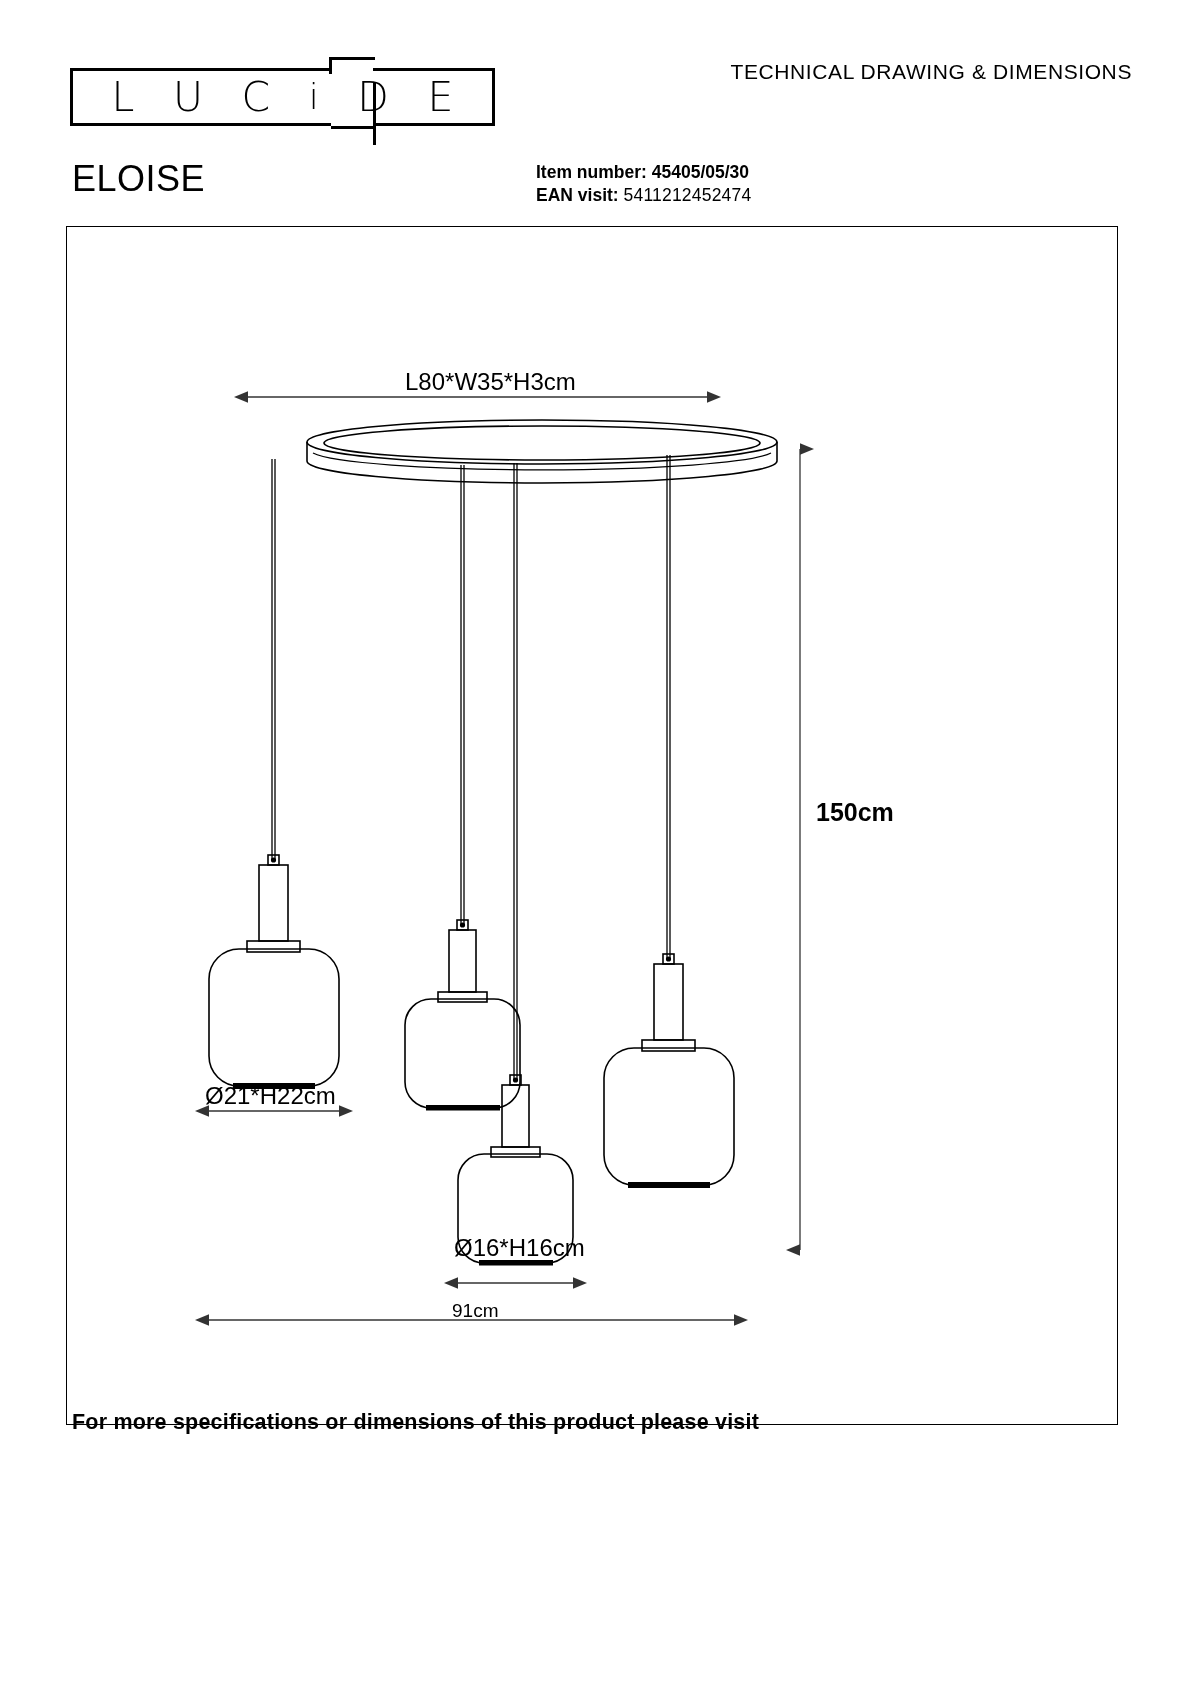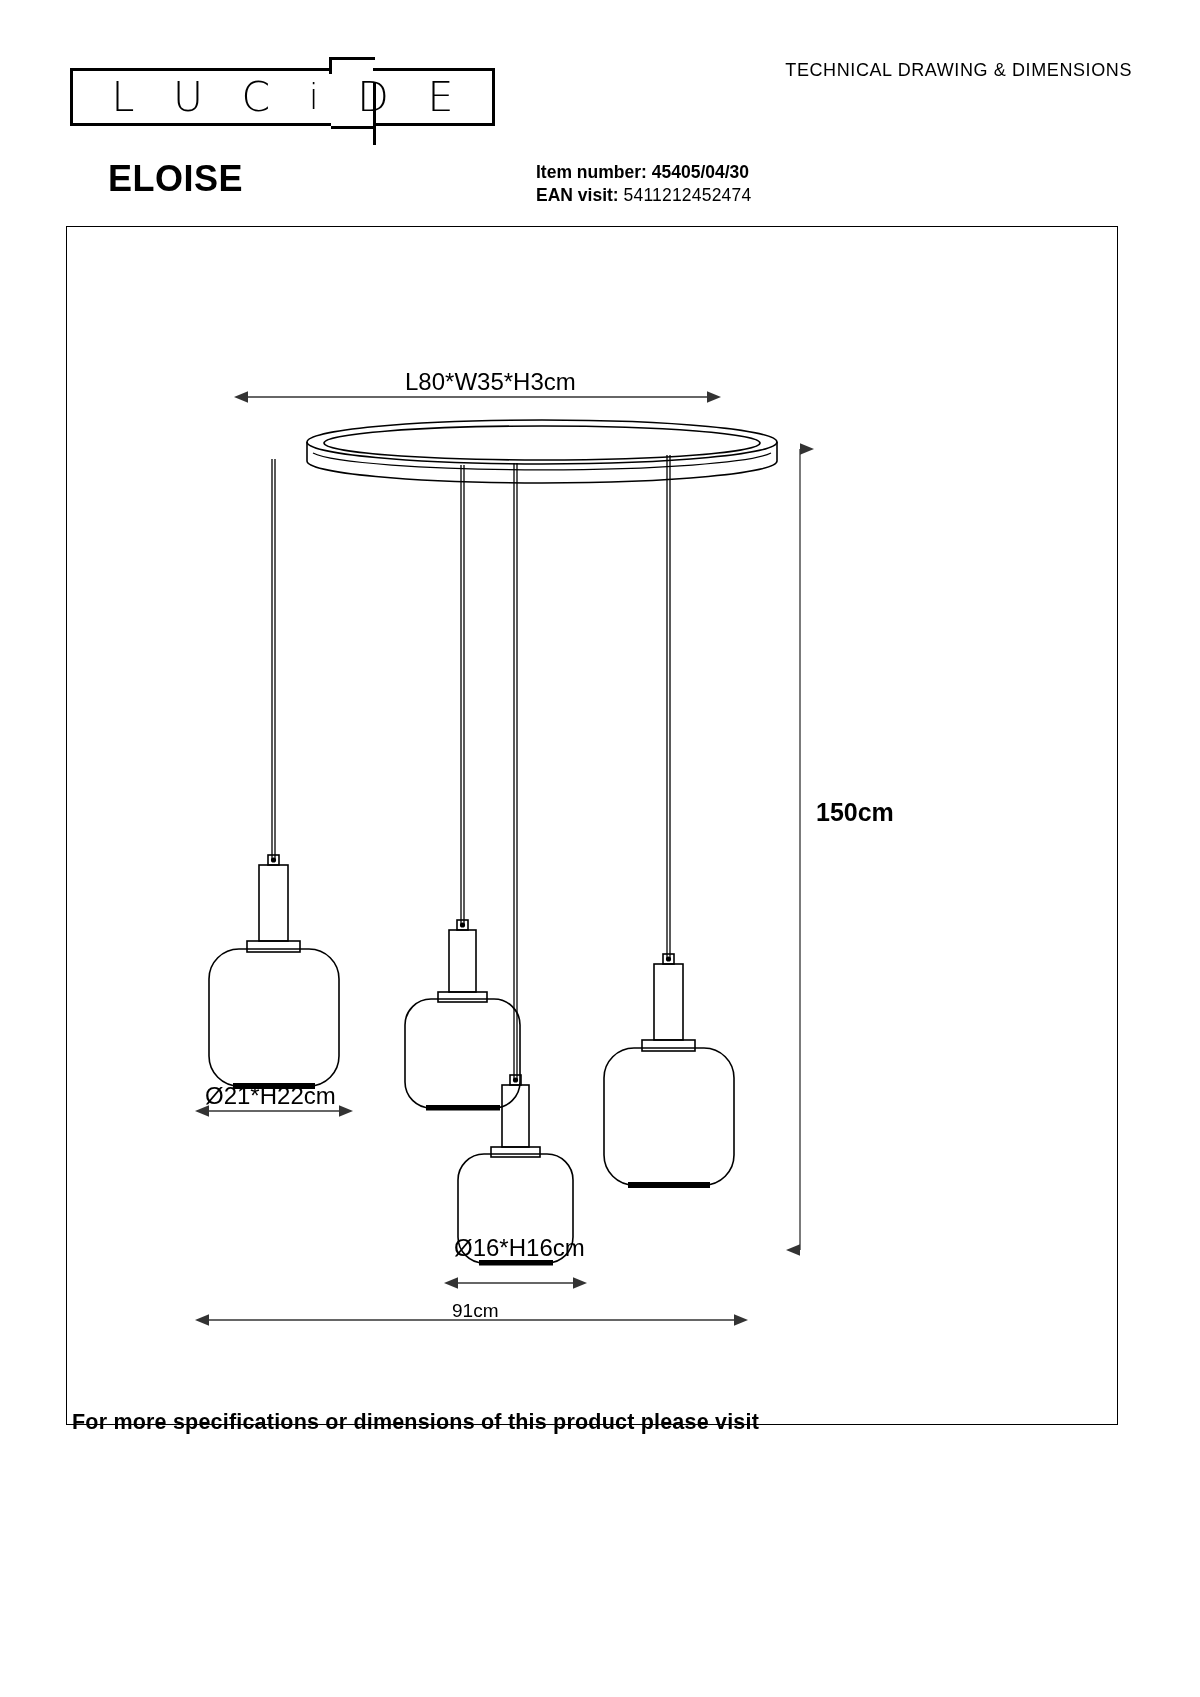--- a/index.html
+++ b/index.html
@@ -42,27 +42,27 @@
   }
   .logo-bottom-gap{
     position:absolute;left:258px;top:52px;width:42px;height:9px;background:#fff;
   }
   .logo-bottom-seg{
     position:absolute;left:258px;top:55px;width:42px;height:3px;background:#000;
   }
 
   .header-right{
     position:absolute;right:68px;top:60px;
-    font-size:18px;letter-spacing:.6px;white-space:nowrap;
+    font-size:21px;letter-spacing:.6px;white-space:nowrap;
   }
 
   
   .product-title{
     position:absolute;left:72px;top:158px;
-    font-size:36px;font-weight:bold;letter-spacing:.5px;margin-left:36px;
+    font-size:36px;font-weight:normal;letter-spacing:.5px;
   }
   .meta{
     position:absolute;left:536px;top:161px;
     font-size:17.5px;line-height:23px;
   }
   .meta .lbl{font-weight:bold;}
   .meta .val{font-weight:bold;}
   .meta .val-light{font-weight:normal;letter-spacing:.2px;}
 
   
@@ -117,21 +117,21 @@
     <div class="logo-bottom-seg"></div>
   </div>
 
   <div class="header-right">TECHNICAL DRAWING &amp; DIMENSIONS</div>
 
   <div class="product-title">ELOISE</div>
 
   <div class="meta">
     <div>
       <span class="lbl">Item number:</span>
-      <span class="val">45405/04/30</span>
+      <span class="val">45405/05/30</span>
     </div>
     <div>
       <span class="lbl">EAN visit</span><span class="lbl">:</span>
       <span class="val-light">5411212452474</span>
     </div>
   </div>
 
   <div class="frame">
     <div class="canvas">
 

